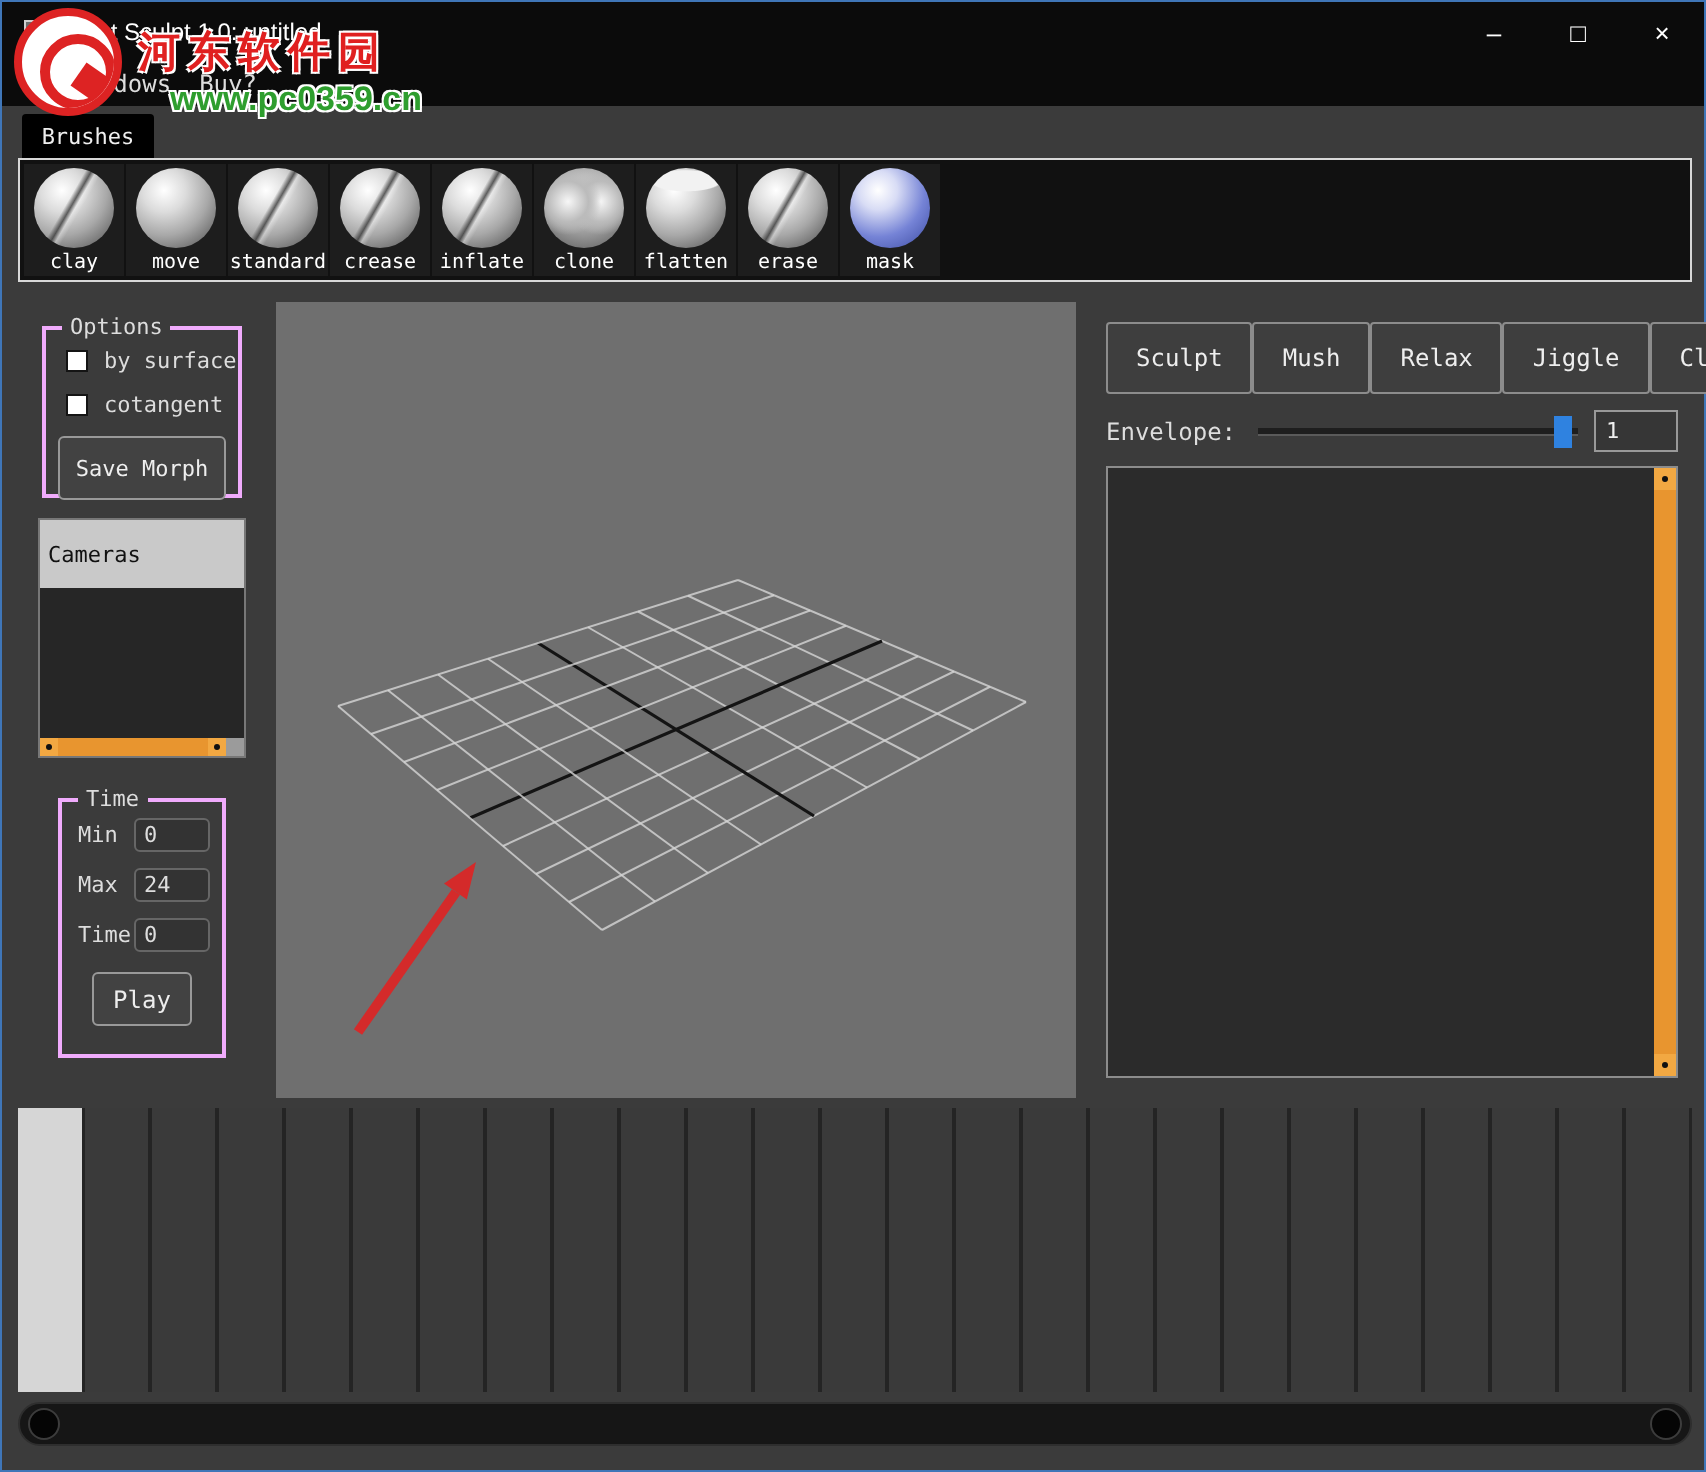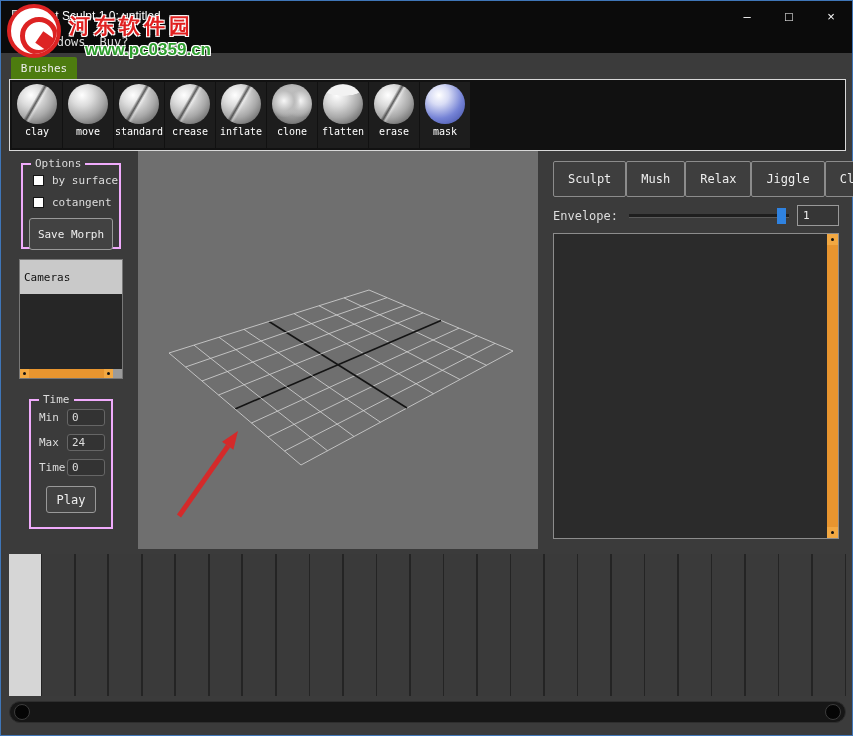--- a/index.html
+++ b/index.html
@@ -22,23 +22,23 @@
   .wm-logo { width:54px; height:54px; border-radius:50%; border:4px solid #dd2323; background:#ffffff; position:relative; overflow:hidden; }
   .wm-logo::before { content:""; position:absolute; left:9px; top:9px; width:28px; height:28px; border-radius:50%; border:5px solid #dd2323; }
   .wm-logo::after { content:""; position:absolute; right:5px; bottom:6px; width:14px; height:14px; background:#dd2323; transform:rotate(35deg); }
   .wm-text { display:flex; flex-direction:column; margin-top:8px; }
   .wm-line1 { font:bold 21px "Liberation Sans", sans-serif; color:#e02020; letter-spacing:4px;
     text-shadow:-1px -1px 0 #fff, 1px -1px 0 #fff, -1px 1px 0 #fff, 1px 1px 0 #fff; }
   .wm-line2 { font:bold 17px "Liberation Sans", sans-serif; color:#2e9e2e; margin-left:16px;
     text-shadow:-1px -1px 0 #fff, 1px -1px 0 #fff, -1px 1px 0 #fff, 1px 1px 0 #fff; }
 
   
-  .brushes-tab { position:absolute; left:10px; top:56px; width:66px; height:22px; background:#4d7c0f;
+  .brushes-tab { position:absolute; left:10px; top:56px; width:66px; height:22px; background:#000000;
     color:#efefef; font-size:11px; display:flex; align-items:center; justify-content:center; border-radius:2px 2px 0 0; }
-  .toolbar { position:absolute; left:8px; top:78px; width:837px; height:72px; border:1px solid #d8d8d8;
+  .toolbar { position:absolute; left:8px; top:78px; width:837px; height:62px; border:1px solid #d8d8d8;
     background:#111111; display:flex; padding:2px; }
   .brush { width:50px; display:flex; flex-direction:column; align-items:center; padding-top:2px; background:#1d1d1d; margin-right:1px; cursor:default; }
   .sphere { width:40px; height:40px; border-radius:50%;
     background:radial-gradient(circle at 35% 28%, #ffffff 0%, #dcdcdc 28%, #a8a8a8 58%, #636363 88%, #4a4a4a 100%); }
   .s-groove { background:
     linear-gradient(120deg, rgba(0,0,0,0) 42%, rgba(60,60,60,.8) 47%, rgba(255,255,255,.35) 51%, rgba(0,0,0,0) 56%),
     radial-gradient(circle at 35% 28%, #ffffff 0%, #dcdcdc 28%, #a8a8a8 58%, #636363 88%, #4a4a4a 100%); }
   .s-clone { background:
     radial-gradient(circle at 30% 42%, #f7f7f7 0%, #bbbbbb 28%, rgba(0,0,0,0) 46%),
     radial-gradient(circle at 70% 42%, #f7f7f7 0%, #bbbbbb 28%, rgba(0,0,0,0) 46%),

